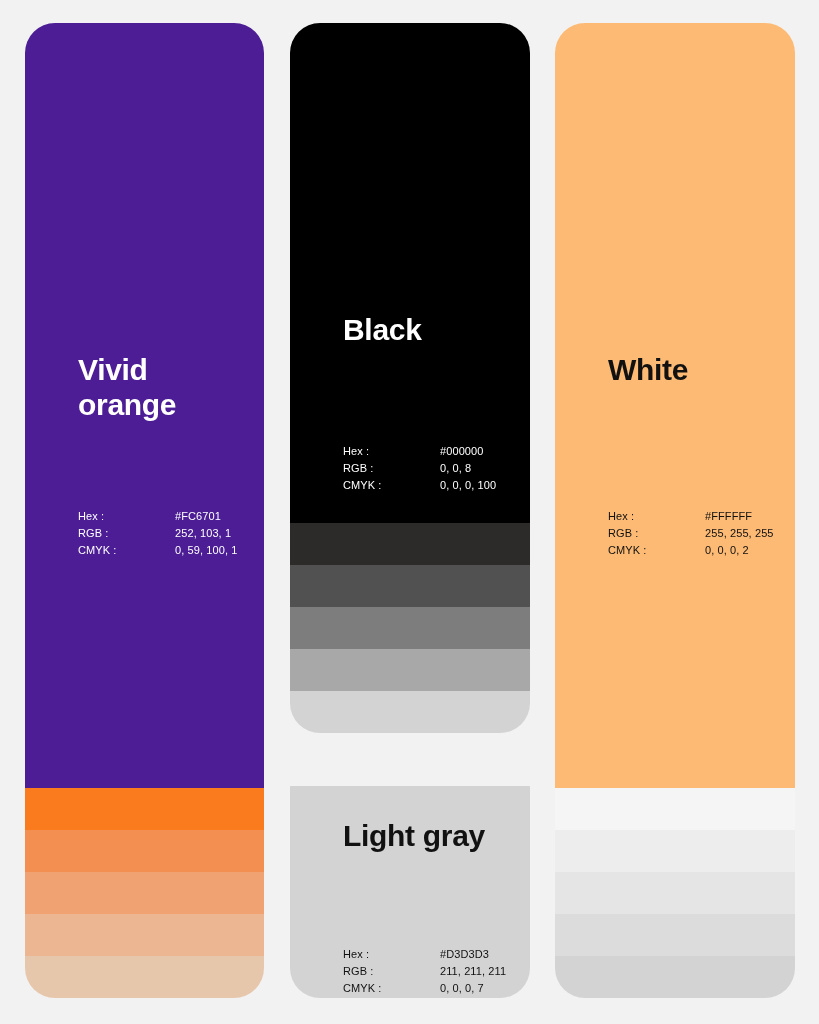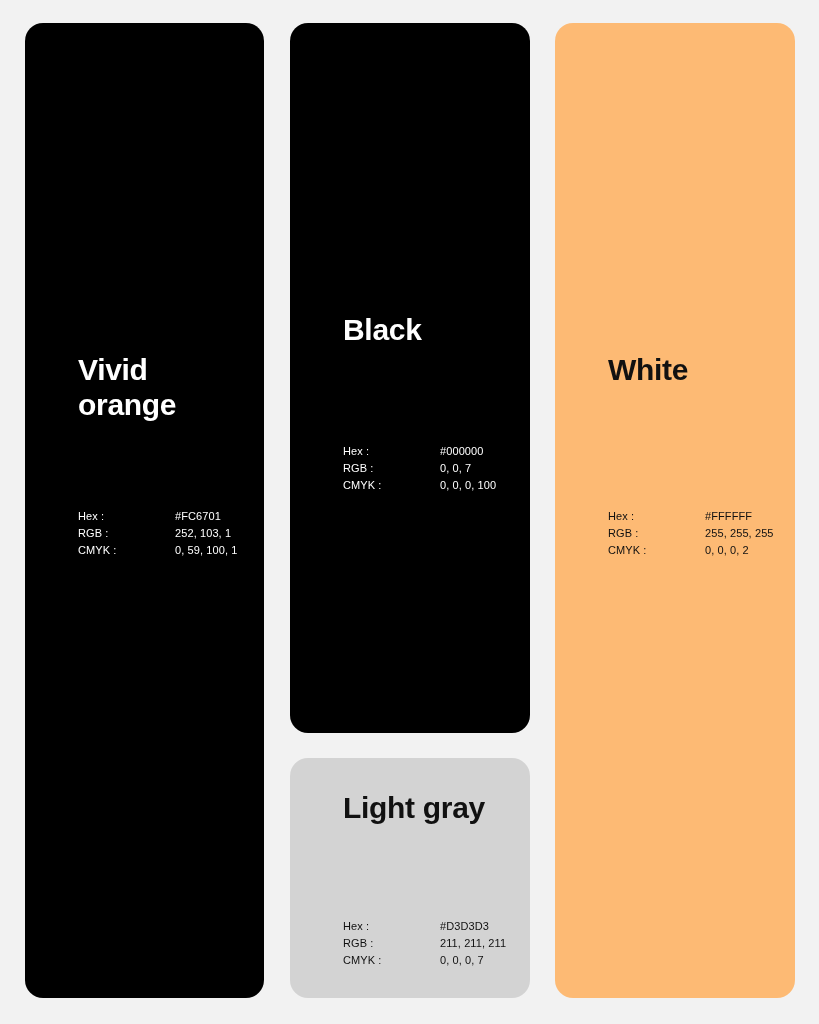--- a/index.html
+++ b/index.html
@@ -15,24 +15,24 @@
   }
   .board {
     position: relative;
     width: 819px;
     height: 1024px;
   }
 
   
   .card {
     position: absolute;
-    border-radius: 18px;
+    border-radius: 30px;
     overflow: hidden;
     display: flex;
-    flex-direction: row;
+    flex-direction: column;
   }
   .card.col-left   { left: 25px;  top: 23px;  width: 239px; height: 975px; }
   .card.col-mid-a  { left: 290px; top: 23px;  width: 240px; height: 710px; }
   .card.col-mid-b  { left: 290px; top: 758px; width: 240px; height: 240px; }
   .card.col-right  { left: 555px; top: 23px;  width: 240px; height: 975px; }
 
   
   .card-body {
     position: relative;
     flex: 1 1 auto;
@@ -73,35 +73,35 @@
 
   
   .col-left  .card-body { background: #FC6701; }
   .col-left  .card-title { color: #ffffff; top: 330px; }
   .col-left  .specs { color: #ffffff; top: 485px; }
 
   .col-mid-a .card-body { background: #000000; }
   .col-mid-a .card-title { color: #ffffff; top: 290px; }
   .col-mid-a .specs { color: #ffffff; top: 420px; }
 
-  .col-mid-b .card-body { background: #D3D3D3; }
+  .col-mid-b .card-body { background: #D3D3D3; margin-top: 28px; }
   .col-mid-b .card-title { color: #111111; top: 33px; }
   .col-mid-b .specs { color: #111111; top: 160px; }
 
   .col-right .card-body { background: #FFFFFF; }
   .col-right .card-title { color: #111111; top: 330px; }
   .col-right .specs { color: #111111; top: 485px; }
 </style>
 </head>
 <body style="background: rgb(242, 242, 242);">
 
 <div class="board">
 
   <div class="card col-left">
-    <div class="card-body" style="background: #000000; text-decoration: underline;">
+    <div class="card-body" style="background: #4c1d95; text-decoration: underline;">
       <h2 class="card-title" style="color: rgb(255, 255, 255);">Vivid
 orange</h2>
       <div class="specs" style="color: rgb(255, 255, 255);">
         <div class="spec-row">
           <span class="spec-label">Hex :</span>
           <span class="spec-value">#FC6701</span>
         </div>
         <div class="spec-row">
           <span class="spec-label">RGB :</span>
           <span class="spec-value">252, 103, 1</span>
@@ -124,21 +124,21 @@
   <div class="card col-mid-a">
     <div class="card-body" style="background: rgb(0, 0, 0);">
       <h2 class="card-title" style="color: rgb(255, 255, 255);">Black</h2>
       <div class="specs" style="color: rgb(255, 255, 255);">
         <div class="spec-row">
           <span class="spec-label">Hex :</span>
           <span class="spec-value">#000000</span>
         </div>
         <div class="spec-row">
           <span class="spec-label">RGB :</span>
-          <span class="spec-value">0, 0, 7</span>
+          <span class="spec-value">0, 0, 8</span>
         </div>
         <div class="spec-row">
           <span class="spec-label">CMYK :</span>
           <span class="spec-value">0, 0, 0, 100</span>
         </div>
       </div>
     </div>
     <div class="ramp" style="height: 210px;">
         <div class="ramp-band" style="background: rgb(45, 42, 42); height: 42px;"></div>
         <div class="ramp-band" style="background: rgb(81, 81, 81); height: 42px;"></div>

